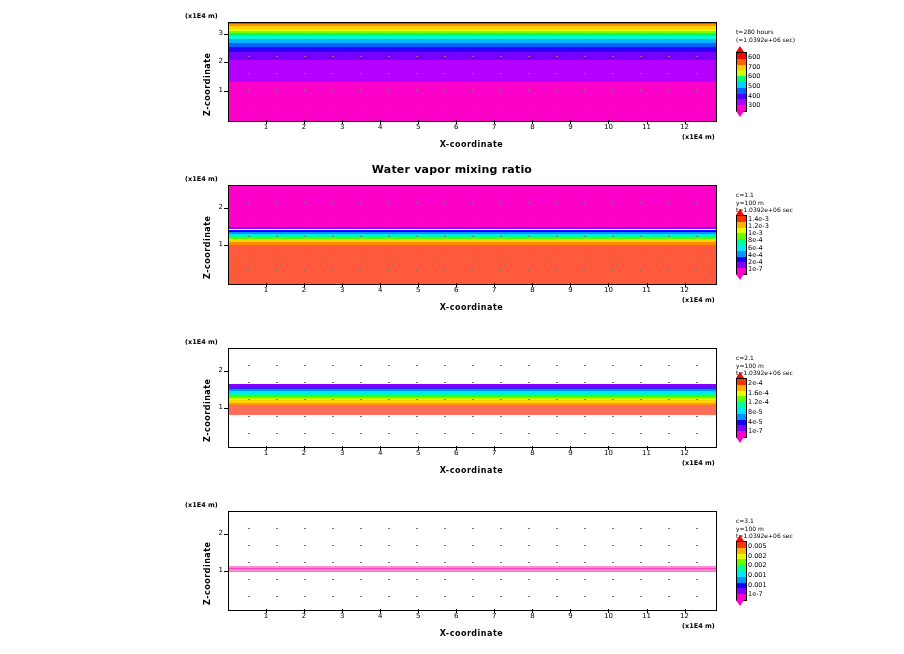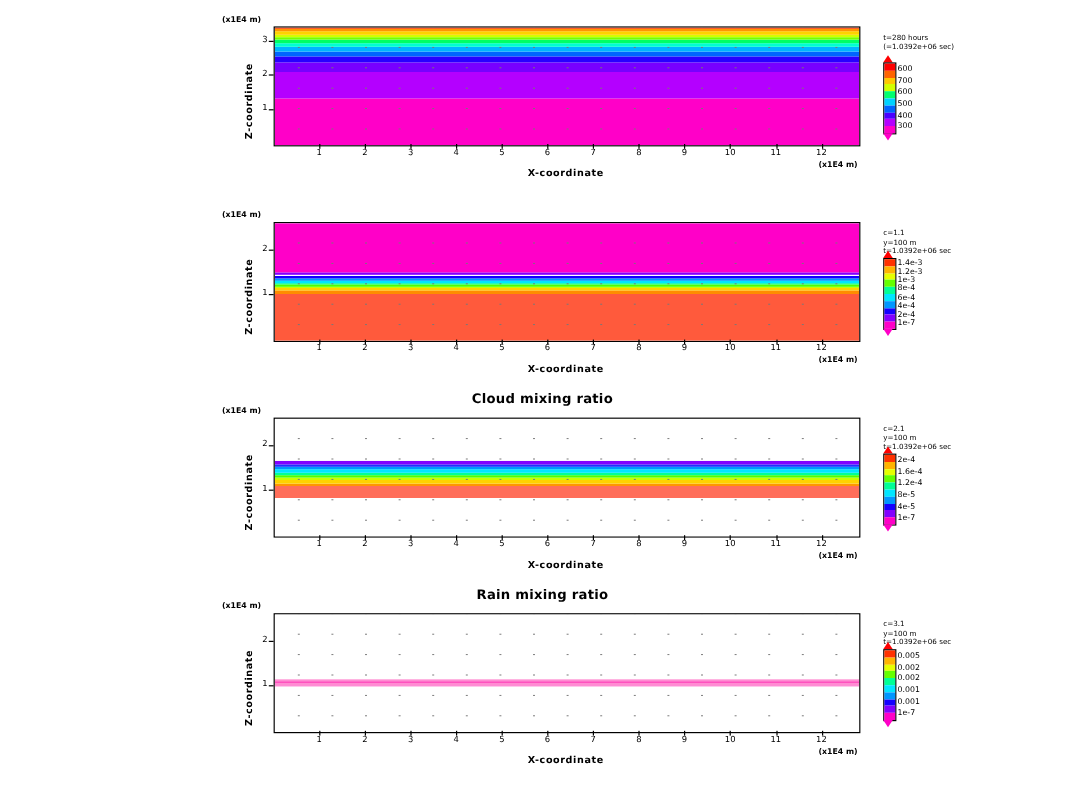--- a/index.html
+++ b/index.html
@@ -97,20 +97,21 @@
       </div>
       <div class="tri" style="left:736px;top:111px;border-left:4.5px solid transparent;border-right:4.5px solid transparent;border-top:6px solid #ff00c8"></div>
       <div class="cblabel" style="left:748px;top:101.2px">300</div>
       <div class="cblabel" style="left:748px;top:91.5px">400</div>
       <div class="cblabel" style="left:748px;top:81.8px">500</div>
       <div class="cblabel" style="left:748px;top:72.2px">600</div>
       <div class="cblabel" style="left:748px;top:62.5px">700</div>
       <div class="cblabel" style="left:748px;top:52.8px">600</div>
     </div>
     <div class="panel" style="top: 163px;">
+      <div class="title">Water vapor mixing ratio</div>
       <div class="units-top" style="left:185px;top:12px">(x1E4 m)</div>
       <div class="plotbox" style="left:228px;top:22px;width:487px;height:98px">
         <div class="fill" style="top:58.80px;height:39.20px;background:#ff5a3c"></div>
         <div class="fill" style="top:56.35px;height:2.45px;background:#ff8c00"></div>
         <div class="fill" style="top:54.39px;height:1.96px;background:#ffd200"></div>
         <div class="fill" style="top:52.72px;height:1.67px;background:#c8ff00"></div>
         <div class="fill" style="top:51.16px;height:1.57px;background:#50ff00"></div>
         <div class="fill" style="top:49.59px;height:1.57px;background:#00ff8c"></div>
         <div class="fill" style="top:47.82px;height:1.76px;background:#00e6ff"></div>
         <div class="fill" style="top:45.86px;height:1.96px;background:#0096ff"></div>
@@ -170,21 +171,20 @@
       <div class="cblabel" style="left:748px;top:102.4px">1e-7</div>
       <div class="cblabel" style="left:748px;top:95.1px">2e-4</div>
       <div class="cblabel" style="left:748px;top:87.9px">4e-4</div>
       <div class="cblabel" style="left:748px;top:80.6px">6e-4</div>
       <div class="cblabel" style="left:748px;top:73.4px">8e-4</div>
       <div class="cblabel" style="left:748px;top:66.1px">1e-3</div>
       <div class="cblabel" style="left:748px;top:58.9px">1.2e-3</div>
       <div class="cblabel" style="left:748px;top:51.6px">1.4e-3</div>
     </div>
     <div class="panel" style="top: 326px;">
-      <div class="title">Cloud mixing ratio</div>
       <div class="units-top" style="left:185px;top:12px">(x1E4 m)</div>
       <div class="plotbox" style="left:228px;top:22px;width:487px;height:98px">
         <div class="fill" style="top:65.66px;height:32.34px;background:#ffffff"></div>
         <div class="fill" style="top:56.35px;height:9.31px;background:#ff6e5a"></div>
         <div class="fill" style="top:53.70px;height:2.65px;background:#ff9600"></div>
         <div class="fill" style="top:51.16px;height:2.55px;background:#ffd200"></div>
         <div class="fill" style="top:49.00px;height:2.16px;background:#c8ff00"></div>
         <div class="fill" style="top:46.84px;height:2.16px;background:#50ff00"></div>
         <div class="fill" style="top:44.59px;height:2.25px;background:#00ff96"></div>
         <div class="fill" style="top:42.34px;height:2.25px;background:#00e6ff"></div>
@@ -243,21 +243,20 @@
       </div>
       <div class="tri" style="left:736px;top:111px;border-left:4.5px solid transparent;border-right:4.5px solid transparent;border-top:6px solid #ff00c8"></div>
       <div class="cblabel" style="left:748px;top:101.2px">1e-7</div>
       <div class="cblabel" style="left:748px;top:91.5px">4e-5</div>
       <div class="cblabel" style="left:748px;top:81.8px">8e-5</div>
       <div class="cblabel" style="left:748px;top:72.2px">1.2e-4</div>
       <div class="cblabel" style="left:748px;top:62.5px">1.6e-4</div>
       <div class="cblabel" style="left:748px;top:52.8px">2e-4</div>
     </div>
     <div class="panel" style="top: 489px;">
-      <div class="title">Rain mixing ratio</div>
       <div class="units-top" style="left:185px;top:12px">(x1E4 m)</div>
       <div class="plotbox" style="left:228px;top:22px;width:487px;height:98px">
         <div class="fill" style="top:58.80px;height:39.20px;background:#ffffff"></div>
         <div class="fill" style="top:54.39px;height:4.41px;background:#ff8cd2"></div>
         <div class="fill" style="top:0.00px;height:54.39px;background:#ffffff"></div>
         <div class="dotgrid"></div>
         <div class="fill" style="top:56.3px;height:1px;background:#ff44bb"></div>
         <div class="fill" style="top:58.8px;height:1px;background:#ff77cc"></div>
       </div>
       <div class="ytick" style="left:211px;top:77.30769230769232px">1</div>

